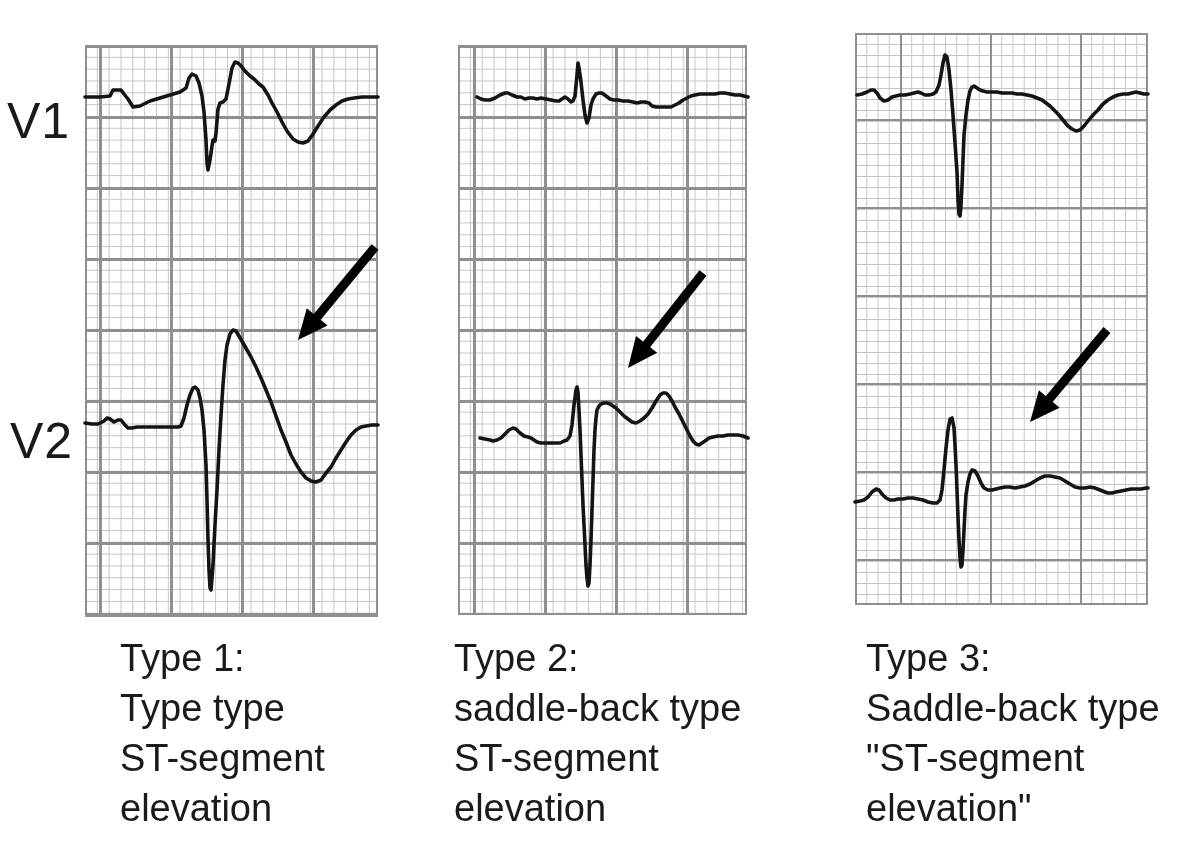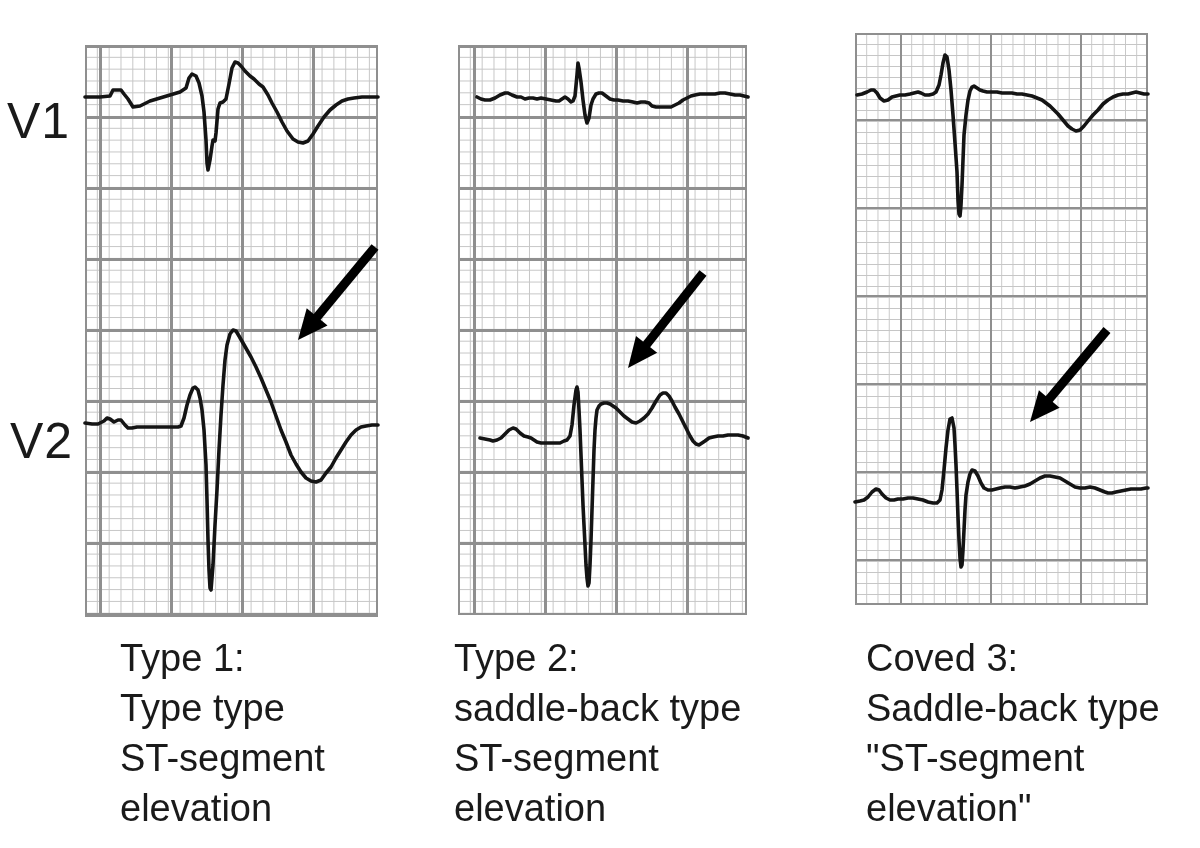--- a/index.html
+++ b/index.html
@@ -107,19 +107,19 @@
   </div>
 
   <div class="caption c2">
     <div>Type 2:</div>
     <div>saddle-back type</div>
     <div>ST-segment</div>
     <div>elevation</div>
   </div>
 
   <div class="caption c3">
-    <div>Coved 3:</div>
+    <div>Type 3:</div>
     <div>Saddle-back type</div>
     <div>"ST-segment</div>
     <div>elevation"</div>
   </div>
 
 </div>
 
 </body></html>

